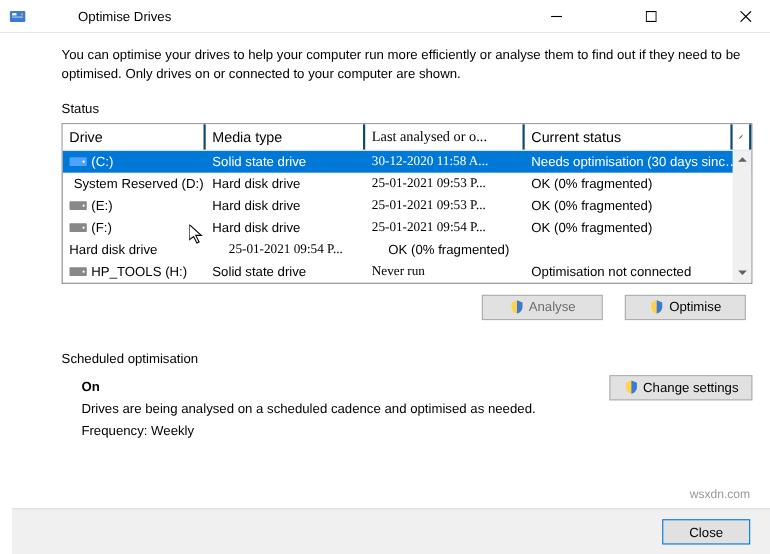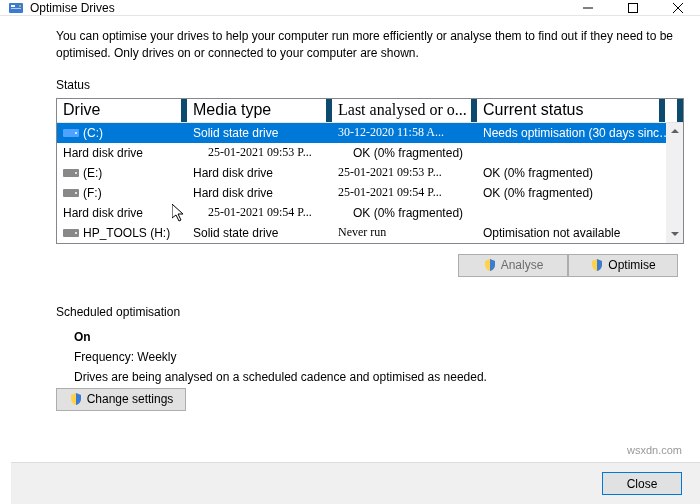--- a/index.html
+++ b/index.html
@@ -1,44 +1,44 @@
 <!DOCTYPE html>
 <html><head>
   <meta charset="utf-8">
   <style>
     * { box-sizing: border-box; margin: 0; padding: 0; font-family: 'Segoe UI', Tahoma, sans-serif; }
     body { width: 700px; height: 504px; background: #fff; font-size: 12px; color: #000; overflow: hidden; position: relative; }
-    .titlebar { display: flex; align-items: center; height: 16px; padding-left: 8px; border-bottom: 1px solid #e5e5e5; }
+    .titlebar { display: flex; align-items: center; height: 30px; padding-left: 8px; border-bottom: 1px solid #e5e5e5; gap: 41px; }
     .titlebar .icon-slot { width: 16px; height: 16px; margin-right: 6px; display: flex; align-items: center; justify-content: center;}
     .titlebar .title { flex: 1; font-size: 12px; }
     .winbtn { width: 45px; height: 29px; display: flex; align-items: center; justify-content: center; }
     .winbtn svg { display: block; }
     .content { padding: 12px 16px 0 16px; margin-left: 40px; }
     .desc { font-size: 12px; line-height: 1.4; margin-bottom: 16px; }
     .section-label { font-size: 12px; margin-bottom: 6px; }
     .grid-wrap { border: 1px solid #828790; position: relative; }
     .grid-header { display: flex; background: #fff; border-bottom: 1px solid #e5e5e5; height: 24px; align-items: center; }
-    .grid-header .col { font-size: 16px; padding: 0 6px; white-space: nowrap; overflow: hidden; text-overflow: ellipsis; border-right: 6px solid #0c4a6e; height: 100%; display: flex; align-items: center; }
+    .grid-header .col { font-size: 13px; padding: 0 6px; white-space: nowrap; overflow: hidden; text-overflow: ellipsis; border-right: 2px solid #0c4a6e; height: 100%; display: flex; align-items: center; }
     .grid-body { height: 120px; overflow: hidden; }
     .row { display: flex; height: 20px; align-items: center; }
     .row.selected { background: #0078d7; color: #fff; }
     .row .cell { font-size: 12px; padding: 0 6px; white-space: nowrap; overflow: hidden; text-overflow: ellipsis; }
     .drive-icon { width: 16px; height: 12px; margin-right: 4px; display: inline-block; vertical-align: middle; }
     .col-drive { width: 130px; display: flex; align-items: center;}
     .col-media { width: 145px; }
     .col-last { width: 145px; font-family: Liberation Serif, serif; }
     .col-status { flex: 1; }
     .col-scroll { width: 17px; border-right: none; justify-content: center;}
     .scrollbar { position: absolute; right: 0; top: 24px; bottom: 0; width: 17px; background: #f0f0f0; }
     .scroll-arrow { height: 17px; display: flex; align-items: center; justify-content: center; color: #606060;}
-    .btn-row { display: flex; justify-content: flex-end; gap: 0; margin-top: 10px; padding-right: 6px;}
+    .btn-row { display: flex; justify-content: flex-end; gap: 20px; margin-top: 10px; padding-right: 6px;}
     .btn { min-width: 110px; height: 23px; background: #e1e1e1; border: 1px solid #adadad; font-size: 12px; display: flex; align-items: center; justify-content: center; gap: 4px; padding: 0 10px;}
     .btn.disabled { color: #6d6d6d; }
     .sched { margin-top: 28px; }
-    .sched-body { display: flex; align-items: flex-start; margin-top: 8px; flex-direction: column; }
+    .sched-body { display: flex; align-items: flex-start; margin-top: 8px; }
     .sched-text { padding-left: 18px; font-size: 12px; line-height: 1.7; flex: 1;}
     .sched-on { font-weight: 600; }
     .bottom-bar { position: absolute; bottom: 0; left: 11px; right: 0; height: 42px; background: #f0f0f0; border-top: 1px solid #ddd; display: flex; align-items: center; justify-content: flex-end; padding-right: 18px;}
     .close-btn { width: 80px; height: 23px; background: #e1e1e1; border: 1px solid #0078d7; font-size: 12px; display: flex; align-items: center; justify-content: center;}
     .watermark { position: absolute; right: 18px; bottom: 48px; font-size: 11px; color: #999; }
     .shield { width: 14px; height: 14px; }
     .cursor-overlay { position: absolute; left: 172px; top: 204px; pointer-events:none;}
   </style>
 </head>
 <body>
@@ -94,20 +94,27 @@
               <rect x="0" y="2" width="16" height="8" rx="1" fill="#4da3ff"></rect>
               <circle cx="13" cy="6" r="1" fill="#fff"></circle>
             </svg>
             <span>(C:)</span>
           </div>
           <div class="cell col-media">Solid state drive</div>
           <div class="cell col-last">30-12-2020 11:58 A...</div>
           <div class="cell col-status">Needs optimisation (30 days since last ret...</div>
         </div>
         <div class="row">
+          <div class="cell col-drive">
+            <svg class="drive-icon" viewBox="0 0 16 12">
+              <rect x="0" y="2" width="16" height="8" rx="1" fill="#888"></rect>
+              <circle cx="13" cy="6" r="1" fill="#fff"></circle>
+            </svg>
+            <span>System Reserved (D:)</span>
+          </div>
           <div class="cell col-media">Hard disk drive</div>
           <div class="cell col-last">25-01-2021 09:53 P...</div>
           <div class="cell col-status">OK (0% fragmented)</div>
         </div>
         <div class="row">
           <div class="cell col-drive">
             <svg class="drive-icon" viewBox="0 0 16 12">
               <rect x="0" y="2" width="16" height="8" rx="1" fill="#888"></rect>
               <circle cx="13" cy="6" r="1" fill="#fff"></circle>
             </svg>
@@ -137,21 +144,21 @@
         <div class="row">
           <div class="cell col-drive">
             <svg class="drive-icon" viewBox="0 0 16 12">
               <rect x="0" y="2" width="16" height="8" rx="1" fill="#888"></rect>
               <circle cx="13" cy="6" r="1" fill="#fff"></circle>
             </svg>
             <span>HP_TOOLS (H:)</span>
           </div>
           <div class="cell col-media">Solid state drive</div>
           <div class="cell col-last">Never run</div>
-          <div class="cell col-status">Optimisation not available</div>
+          <div class="cell col-status">Optimisation not connected</div>
         </div>
       </div>
     <div class="scrollbar">
       <div class="scroll-arrow">
           <svg width="8" height="8">
             <path d="M0 6 L4 2 L8 6" fill="#606060"></path>
           </svg>
         </div>
       <div style="position:absolute;bottom:0;width:100%">
           <div class="scroll-arrow">
@@ -178,22 +185,22 @@
         </svg>
       <span>Optimise</span>
     </div>
   </div>
 
   <div class="sched">
     <div class="section-label">Scheduled optimisation</div>
     <div class="sched-body">
       <div class="sched-text">
         <div class="sched-on">On</div>
+        <div>Drives are being analysed on a scheduled cadence and optimised as needed.</div>
         <div>Frequency: Weekly</div>
-        <div>Drives are being analysed on a scheduled cadence and optimised as needed.</div>
       </div>
       <div class="btn" style="min-width:130px;">
         <svg class="shield" viewBox="0 0 14 14">
             <path d="M7 1 L12 3 V7 C12 10 9.5 12.5 7 13 C4.5 12.5 2 10 2 7 V3 Z" fill="#ffd24d"></path>
             <path d="M7 1 L12 3 V7 C12 10 9.5 12.5 7 13 Z" fill="#3a7bd5"></path>
           </svg>
         <span>Change settings</span>
       </div>
     </div>
   </div>

